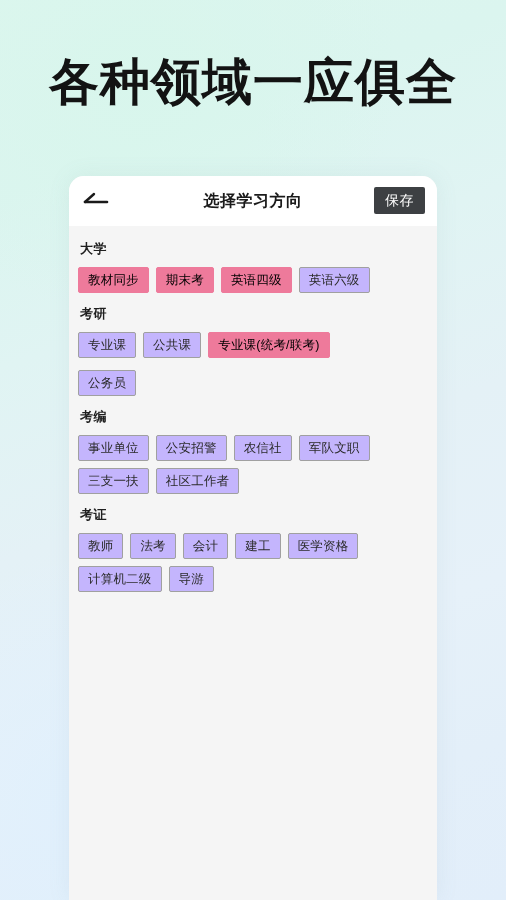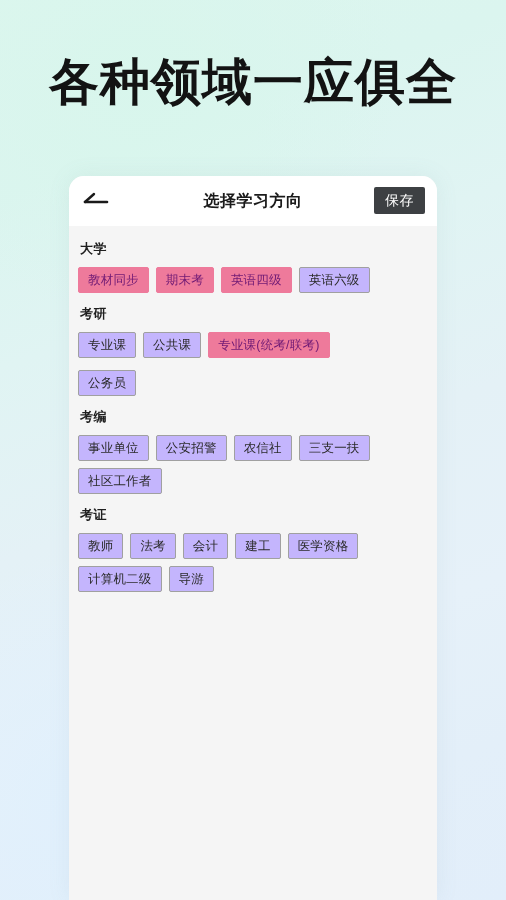--- a/index.html
+++ b/index.html
@@ -164,21 +164,21 @@
     background: #c4b5fd;
     color: #2b2b2b;
     border-radius: 2px;
     cursor: pointer;
     white-space: nowrap;
     letter-spacing: 0.2px;
   }
   .chip.selected {
     background: #ee7a9b;
     border-color: #ee7a9b;
-    color: #701a75;
+    color: #000000;
   }
 </style>
 </head>
 <body>
 
 <div id="promo-page">
 
   <div class="headline">各种领域一应俱全</div>
 
   <div id="phone-panel">
@@ -222,20 +222,21 @@
           <div class="chip-row">
             <div class="chip">公务员</div>
           </div>
         </div>
         <div class="group">
           <div class="group-title">考编</div>
           <div class="chip-row">
             <div class="chip">事业单位</div>
             <div class="chip">公安招警</div>
             <div class="chip">农信社</div>
+            <div class="chip">军队文职</div>
             <div class="chip">三支一扶</div>
             <div class="chip">社区工作者</div>
           </div>
         </div>
         <div class="group">
           <div class="group-title">考证</div>
           <div class="chip-row">
             <div class="chip">教师</div>
             <div class="chip">法考</div>
             <div class="chip">会计</div>

